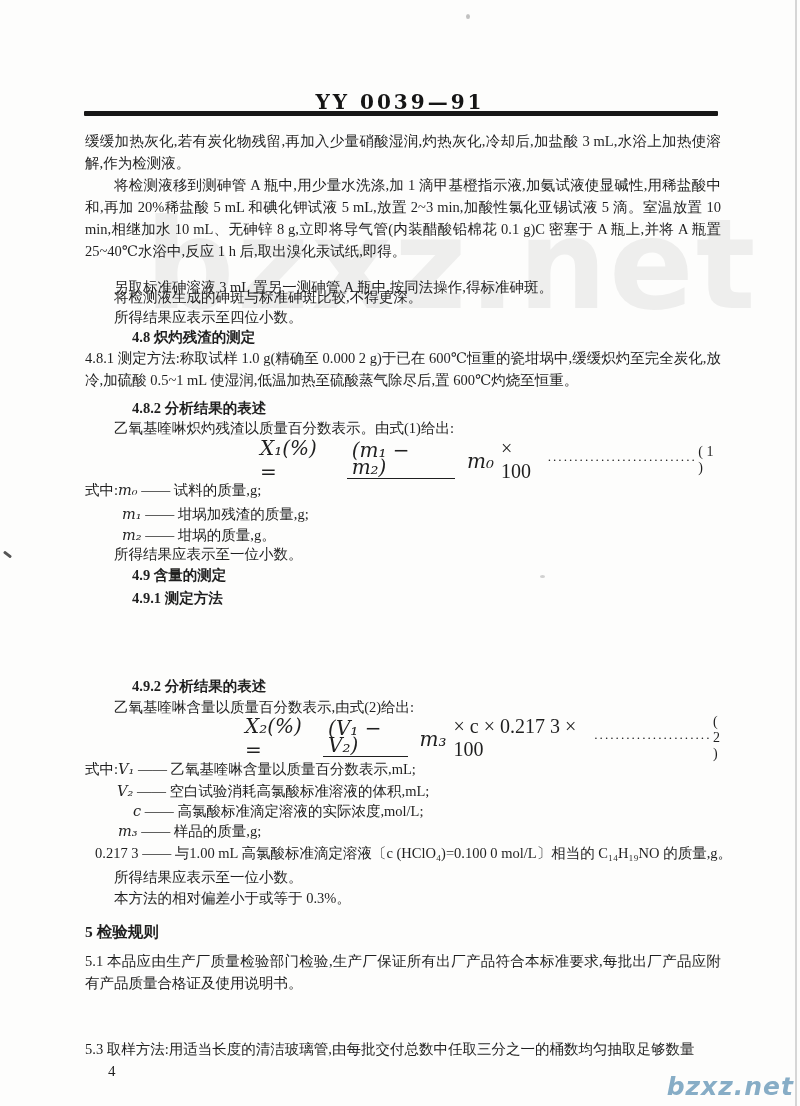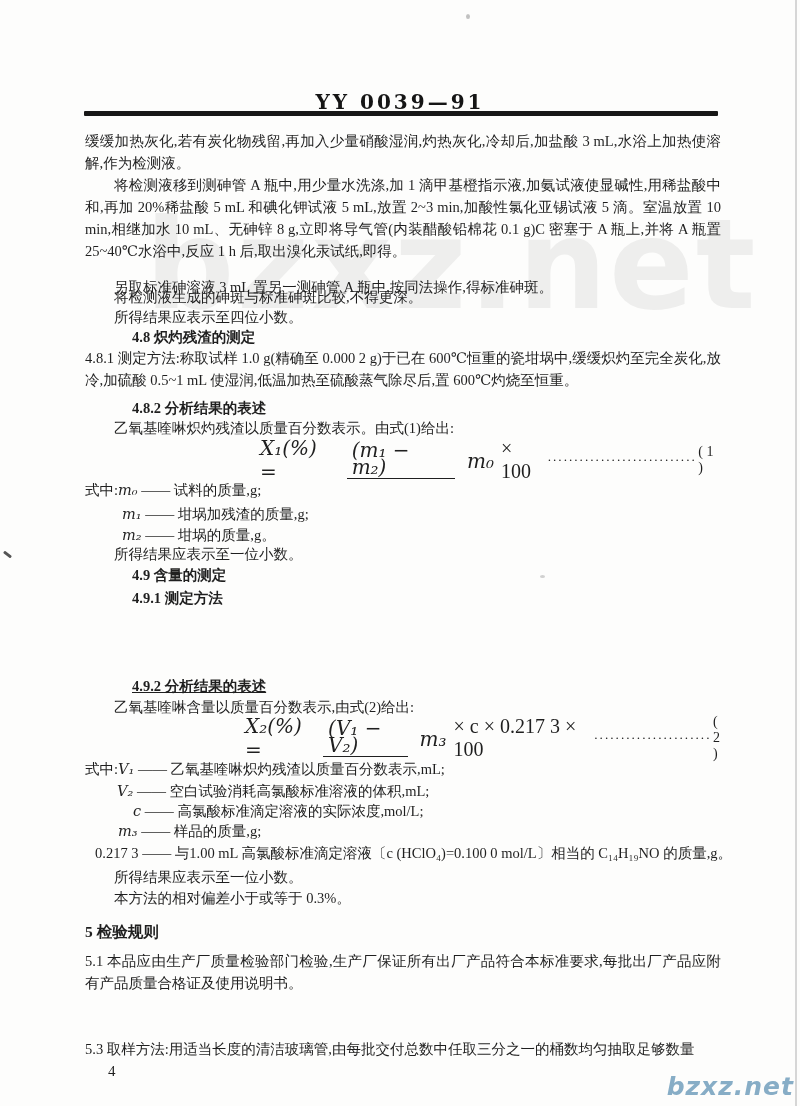--- a/index.html
+++ b/index.html
@@ -97,41 +97,41 @@
   <div class="abs defrow" style="left:122px;top:504px;">
     <span class="dvar">m₁</span><span> —— 坩埚加残渣的质量,g;</span>
   </div>
   <div class="abs defrow" style="left:122px;top:525px;">
     <span class="dvar">m₂</span><span> —— 坩埚的质量,g。</span>
   </div>
   <div class="abs line" style="left:114px;top:544px;">所得结果应表示至一位小数。</div>
 
   <div class="abs line heading" style="top:565px;">4.9 含量的测定</div>
   <div class="abs line heading" style="top:588px;">4.9.1 测定方法</div>
-  <div class="abs line heading" style="top:676px;text-decoration:underline;">4.9.2 分析结果的表述</div>
+  <div class="abs line heading" style="top:676px;">4.9.2 分析结果的表述</div>
   <div class="abs para indent" style="top:696px;">乙氧基喹啉含量以质量百分数表示,由式(2)给出:</div>
 
   <div class="abs formula-row" style="top:716px;">
     <span class="fspacer2"></span>
     <span class="formula">
       <span class="fitalic">X₂(%) =</span>
       <span class="frac">
         <span class="num fitalic">(V₁ − V₂)</span>
         <span class="den fitalic">m₃</span>
       </span>
       <span>× c × 0.217 3 × 100</span>
     </span>
     <span class="fleader">
       <span>······················</span>
       <span class="fno">( 2 )</span>
     </span>
   </div>
 
   <div class="abs defrow" style="left:85px;top:759px;">
-    <span>式中:</span><span class="dvar">V₁</span><span> —— 乙氧基喹啉炽灼残渣以质量百分数表示,mL;</span>
+    <span>式中:</span><span class="dvar">V₁</span><span> —— 乙氧基喹啉含量以质量百分数表示,mL;</span>
   </div>
   <div class="abs defrow" style="left:117px;top:781px;">
     <span class="dvar">V₂</span><span> —— 空白试验消耗高氯酸标准溶液的体积,mL;</span>
   </div>
   <div class="abs defrow" style="left:133px;top:801px;">
     <span class="dvar">c</span><span> —— 高氯酸标准滴定溶液的实际浓度,mol/L;</span>
   </div>
   <div class="abs defrow" style="left:118px;top:821px;">
     <span class="dvar">m₃</span><span> —— 样品的质量,g;</span>
   </div>

